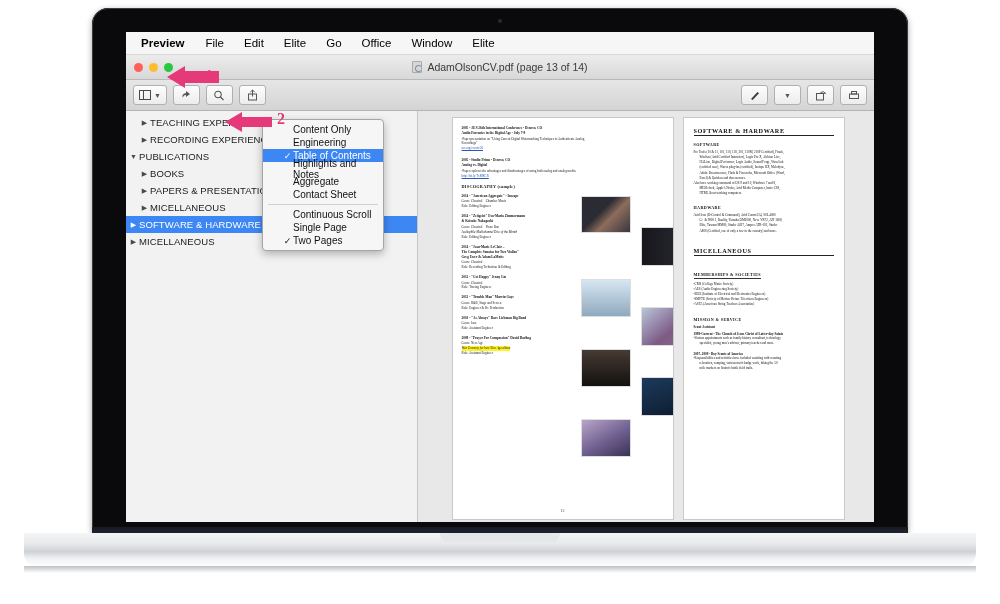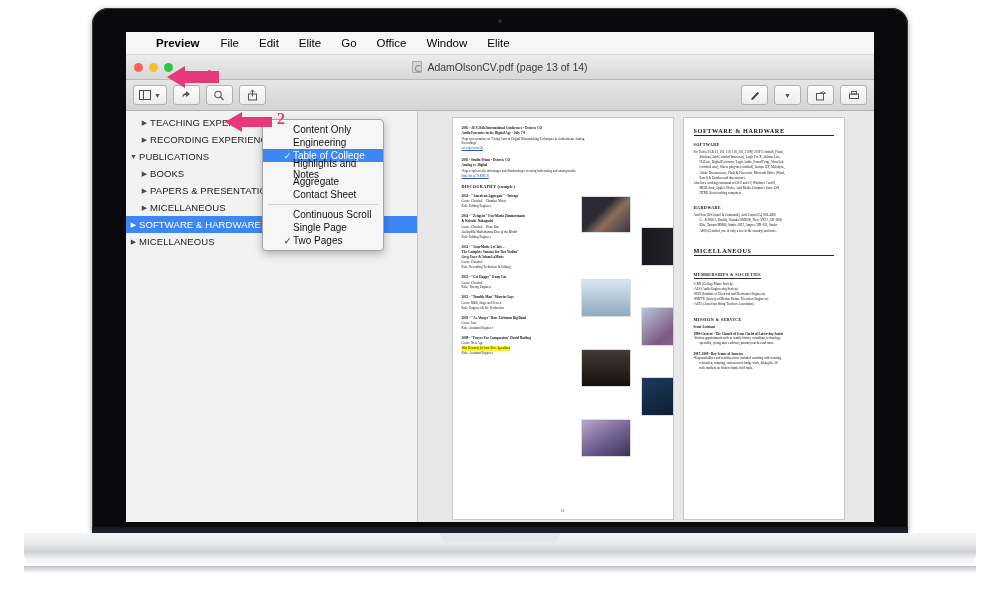--- a/index.html
+++ b/index.html
@@ -61,21 +61,21 @@
     width: 748px; height: 490px;
     background: #ffffff;
     overflow: hidden;
   }
 
   
   .menubar {
     height: 23px; background: #f6f6f6;
     border-bottom: 1px solid #d9d9d9;
     display: flex; align-items: center;
-    padding-left: 19px; gap: 0px;
+    padding-left: 4px; gap: 0px;
     font-size: 11.5px; color: #000;
   }
   .menubar .app-name { font-weight: bold; padding: 0 11px; }
   .menubar .mi { padding: 0 10px; }
 
   
   .titlebar {
     height: 25px;
     background: linear-gradient(to bottom,#ececec,#d8d8d8);
     border-bottom: 1px solid #b9b9b9;
@@ -484,21 +484,21 @@
       <div class="mrow">
         <span class="chk"></span>
         <span>Content Only</span>
       </div>
       <div class="mrow">
         <span class="chk"></span>
         <span>Engineering</span>
       </div>
       <div class="mrow on">
         <span class="chk">✓</span>
-        <span>Table of College</span>
+        <span>Table of Contents</span>
       </div>
       <div class="mrow">
         <span class="chk"></span>
         <span>Highlights and Notes</span>
       </div>
       <div class="mrow">
         <span class="chk"></span>
         <span>Aggregate</span>
       </div>
       <div class="mrow">

